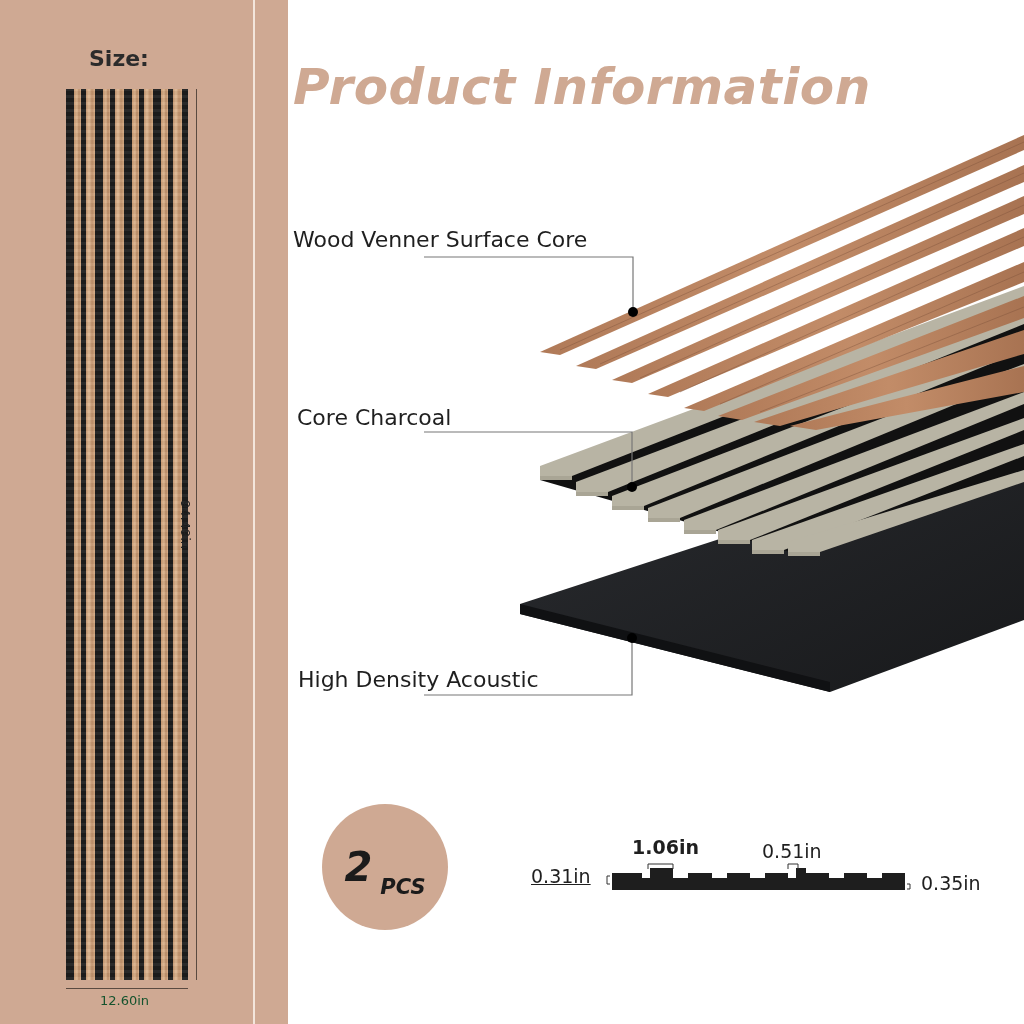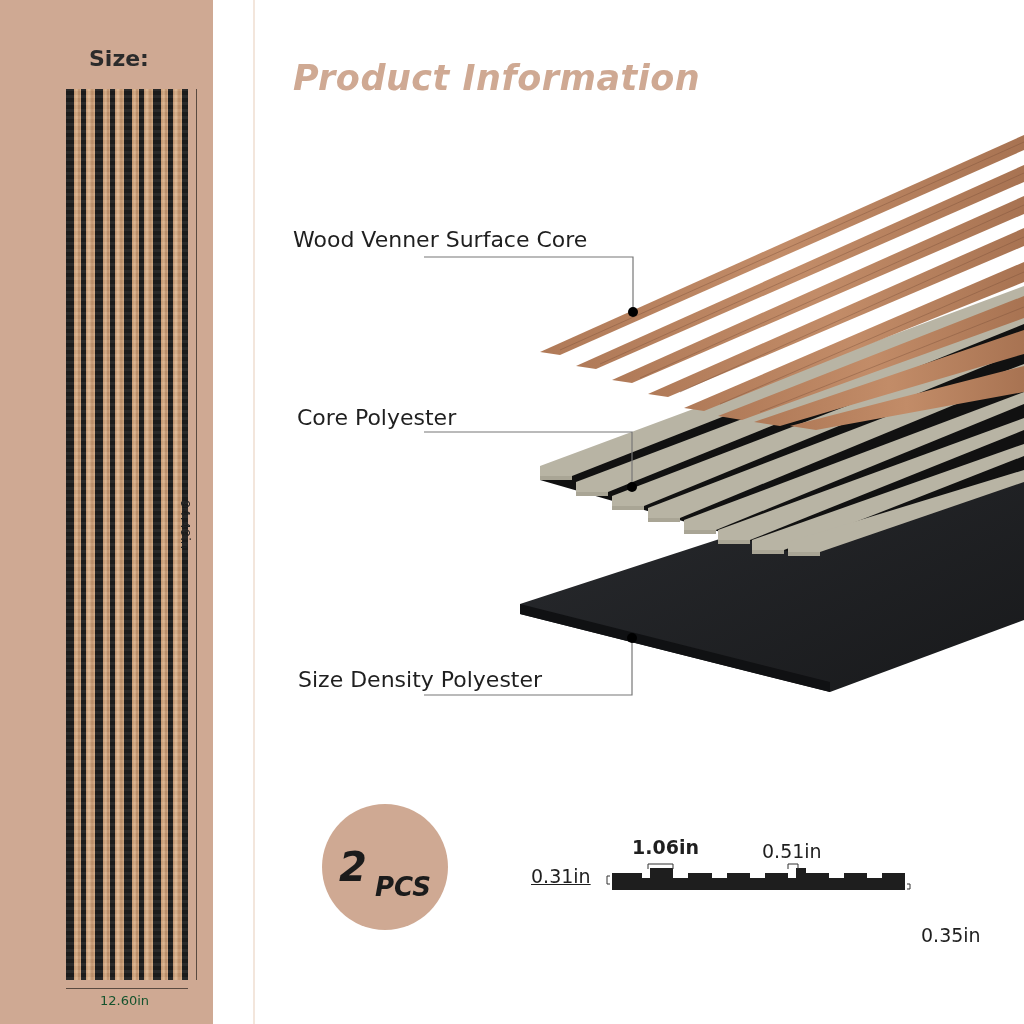--- a/index.html
+++ b/index.html
@@ -1,38 +1,38 @@
 <!DOCTYPE html>
 <html><head>
 <meta charset="utf-8">
 <style>
   html,body{margin:0;padding:0;}
   body{width:1024px;height:1024px;position:relative;overflow:hidden;background:#ffffff;font-family:"DejaVu Sans","Liberation Sans",sans-serif;}
-  .left{position:absolute;left:0;top:0;width:213px;height:1024px;background:#cfa993;}
+  .left{position:absolute;left:0;top:0;width:288px;height:1024px;background:#cfa993;}
   .left-edge{position:absolute;left:253px;top:0;width:2px;height:1024px;background:#f3e6dc;}
   .size-label{position:absolute;left:89px;top:46px;font-size:22px;font-weight:bold;color:#2b2b2b;}
   .panel{position:absolute;left:66px;top:89px;width:122px;height:891px;
     background:
       repeating-linear-gradient(90deg,
         #1c1c1c 0px,#1c1c1c 8px,
         #c99a72 8px,#dcb48e 11px,#b98a64 13px,#d8ae88 15px,
         #1c1c1c 15px,#1c1c1c 20px,
         #c49670 20px,#e0ba95 23px,#bf906a 26px,#d5aa82 29px);
   }
   .panel-grain{position:absolute;left:0;top:0;width:100%;height:100%;
     background:repeating-linear-gradient(0deg,rgba(255,255,255,0.06) 0px,rgba(255,255,255,0.06) 3px,rgba(0,0,0,0.04) 3px,rgba(0,0,0,0.04) 7px);}
   .dim-v{position:absolute;left:196px;top:89px;width:1px;height:891px;background:#5a4a40;}
   .dim-v-text{position:absolute;left:193px;top:500px;transform:rotate(90deg);transform-origin:left top;font-size:13px;color:#222;white-space:nowrap;}
   .dim-h{position:absolute;left:66px;top:988px;width:122px;height:1px;background:#5a4a40;}
   .dim-h-text{position:absolute;left:100px;top:993px;font-size:13px;color:#14532d;}
-  .title{position:absolute;left:293px;top:58px;font-size:35px;font-weight:bold;font-style:italic;color:#cfa993;letter-spacing:0.5px;}
+  .title{position:absolute;left:293px;top:58px;font-size:50px;font-weight:bold;font-style:italic;color:#cfa993;letter-spacing:0.5px;}
   .callout{position:absolute;font-size:22px;color:#1f1f1f;line-height:31px;}
   .badge{position:absolute;left:322px;top:804px;width:126px;height:126px;border-radius:50%;background:#cfa993;display:flex;align-items:center;justify-content:center;}
   .badge-num{font-size:40px;font-weight:bold;font-style:italic;color:#1b1b1b;margin-right:8px;}
-  .badge-unit{font-size:26px;font-weight:bold;font-style:italic;color:#1b1b1b;margin-top:40px;}
+  .badge-unit{font-size:21px;font-weight:bold;font-style:italic;color:#1b1b1b;margin-top:40px;}
   .prof-text{position:absolute;font-size:19px;color:#1f1f1f;}
   svg{position:absolute;}
 </style>
 </head>
 <body>
 
 <div class="left">
   <div class="size-label">Size:</div>
   <div class="panel">
     <div class="panel-grain"></div>
@@ -116,36 +116,36 @@
     <circle cx="633" cy="312" r="5"></circle>
     <circle cx="632" cy="487" r="5"></circle>
     <circle cx="632" cy="638" r="5"></circle>
   </g>
 </svg>
 
 <div class="callout" style="left:293px;top:224px;">
   <span>Wood Venner Surface Core</span>
 </div>
 <div class="callout" style="left:297px;top:402px;">
-  <div>Core Polyester</div>
+  <div>Core Charcoal</div>
 </div>
 <div class="callout" style="left:298px;top:664px;">
-  <div>Size Density Polyester</div>
+  <div>High Density Acoustic</div>
 </div>
 
 <div class="badge">
   <span class="badge-num">2</span>
   <span class="badge-unit">PCS</span>
 </div>
 
 <svg style="left:600px;top:860px;" width="320" height="36" viewBox="0 0 320 36">
   <path d="M12,13 H42 V18 H50 V8 H73 V18 H88 V13 H112 V18 H127 V13 H150 V18 H165 V13 H188 V18 H196 V8 H206 V13 H229 V18 H244 V13 H267 V18 H282 V13 H305 V22 H305 V30 H12 Z" fill="#1e1e1e"></path>
   <g stroke="#333" stroke-width="1" fill="none">
     <polyline points="48,9 48,4 73,4 73,9"></polyline>
     <polyline points="188,9 188,4 198,4 198,9"></polyline>
     <polyline points="10,16 7,16 7,24 10,24"></polyline>
     <polyline points="307,24 310,24 310,29 307,29"></polyline>
   </g>
 </svg>
 <div class="prof-text" style="left:632px;top:836px;font-weight:bold;">1.06in</div>
 <div class="prof-text" style="left:762px;top:840px;">0.51in</div>
 <div class="prof-text" style="left:531px;top:865px;text-decoration:underline;">0.31in</div>
-<div class="prof-text" style="left:921px;top:924px;">0.35in</div>
+<div class="prof-text" style="left:921px;top:872px;">0.35in</div>
 
 </body></html>

